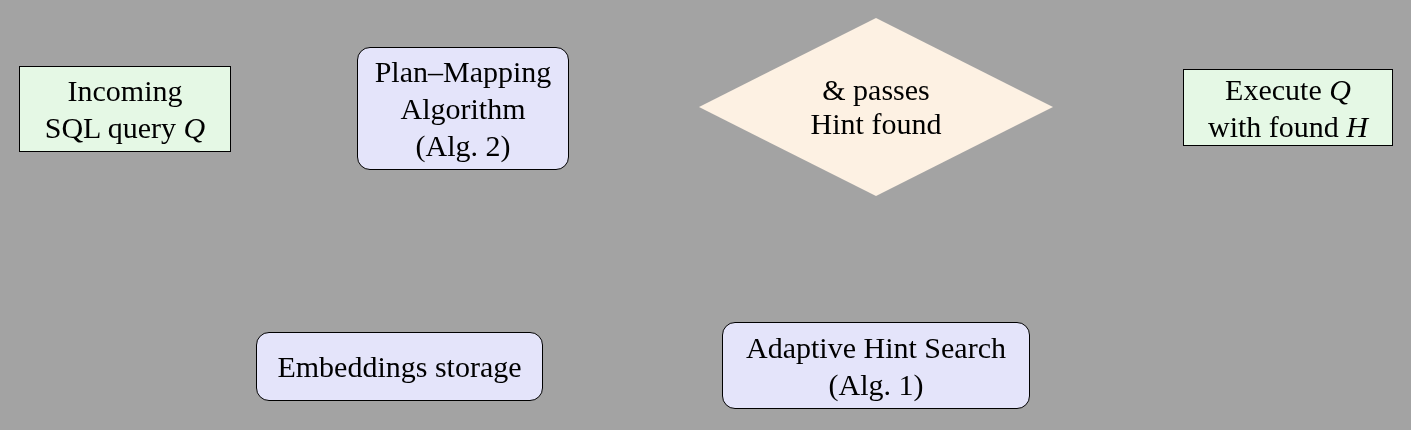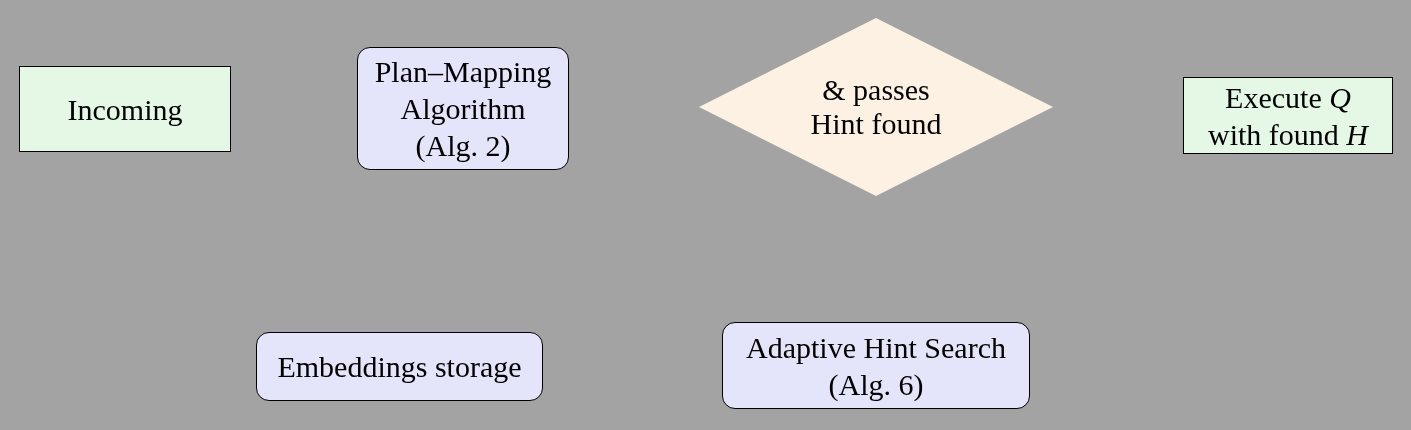--- a/index.html
+++ b/index.html
@@ -33,32 +33,35 @@
     clip-path: polygon(50% 0%, 100% 50%, 50% 100%, 0% 50%);
     line-height: 34px;
   }
   .math {
     font-style: italic;
   }
   
   #node-incoming   { left: 19px;   top: 66px;  width: 212px; height: 86px;  }
   #node-plan       { left: 357px;  top: 47px;  width: 212px; height: 123px; }
   #node-decision   { left: 699px;  top: 18px;  width: 354px; height: 178px; }
-  #node-execute    { left: 1183px; top: 69px;  width: 210px; height: 77px; margin-top: 8px;  }
+  #node-execute    { left: 1183px; top: 69px;  width: 210px; height: 77px;  }
   #node-embeddings { left: 256px;  top: 332px; width: 287px; height: 69px;  }
   #node-adaptive   { left: 722px;  top: 322px; width: 308px; height: 87px; justify-content: center;  }
 </style>
 </head>
 <body>
 
 <div id="figure" style="background-color: #a3a3a3;">
 
   <div class="node rect" id="node-incoming" style="background-color: rgb(229, 248, 229);">
     <div>
       <span>Incoming</span>
+    </div>
+    <div>
+      <span>SQL query </span><span class="math">Q</span>
     </div>
   </div>
 
   <div class="node rounded" id="node-plan" style="background-color: rgb(228, 228, 250);">
     <div>Plan–Mapping</div>
     <div>Algorithm</div>
     <div>(Alg. 2)</div>
   </div>
 
   <div class="node diamond" id="node-decision" style="background-color: rgb(253, 241, 227);">
@@ -74,16 +77,16 @@
       <span>with found </span><span class="math">H</span>
     </div>
   </div>
 
   <div class="node rounded" id="node-embeddings" style="background-color: rgb(228, 228, 250);">
     <div>Embeddings storage</div>
   </div>
 
   <div class="node rounded" id="node-adaptive" style="background-color: rgb(228, 228, 250);">
     <div>Adaptive Hint Search</div>
-    <div>(Alg. 6)</div>
+    <div>(Alg. 1)</div>
   </div>
 
 </div>
 
 </body></html>

